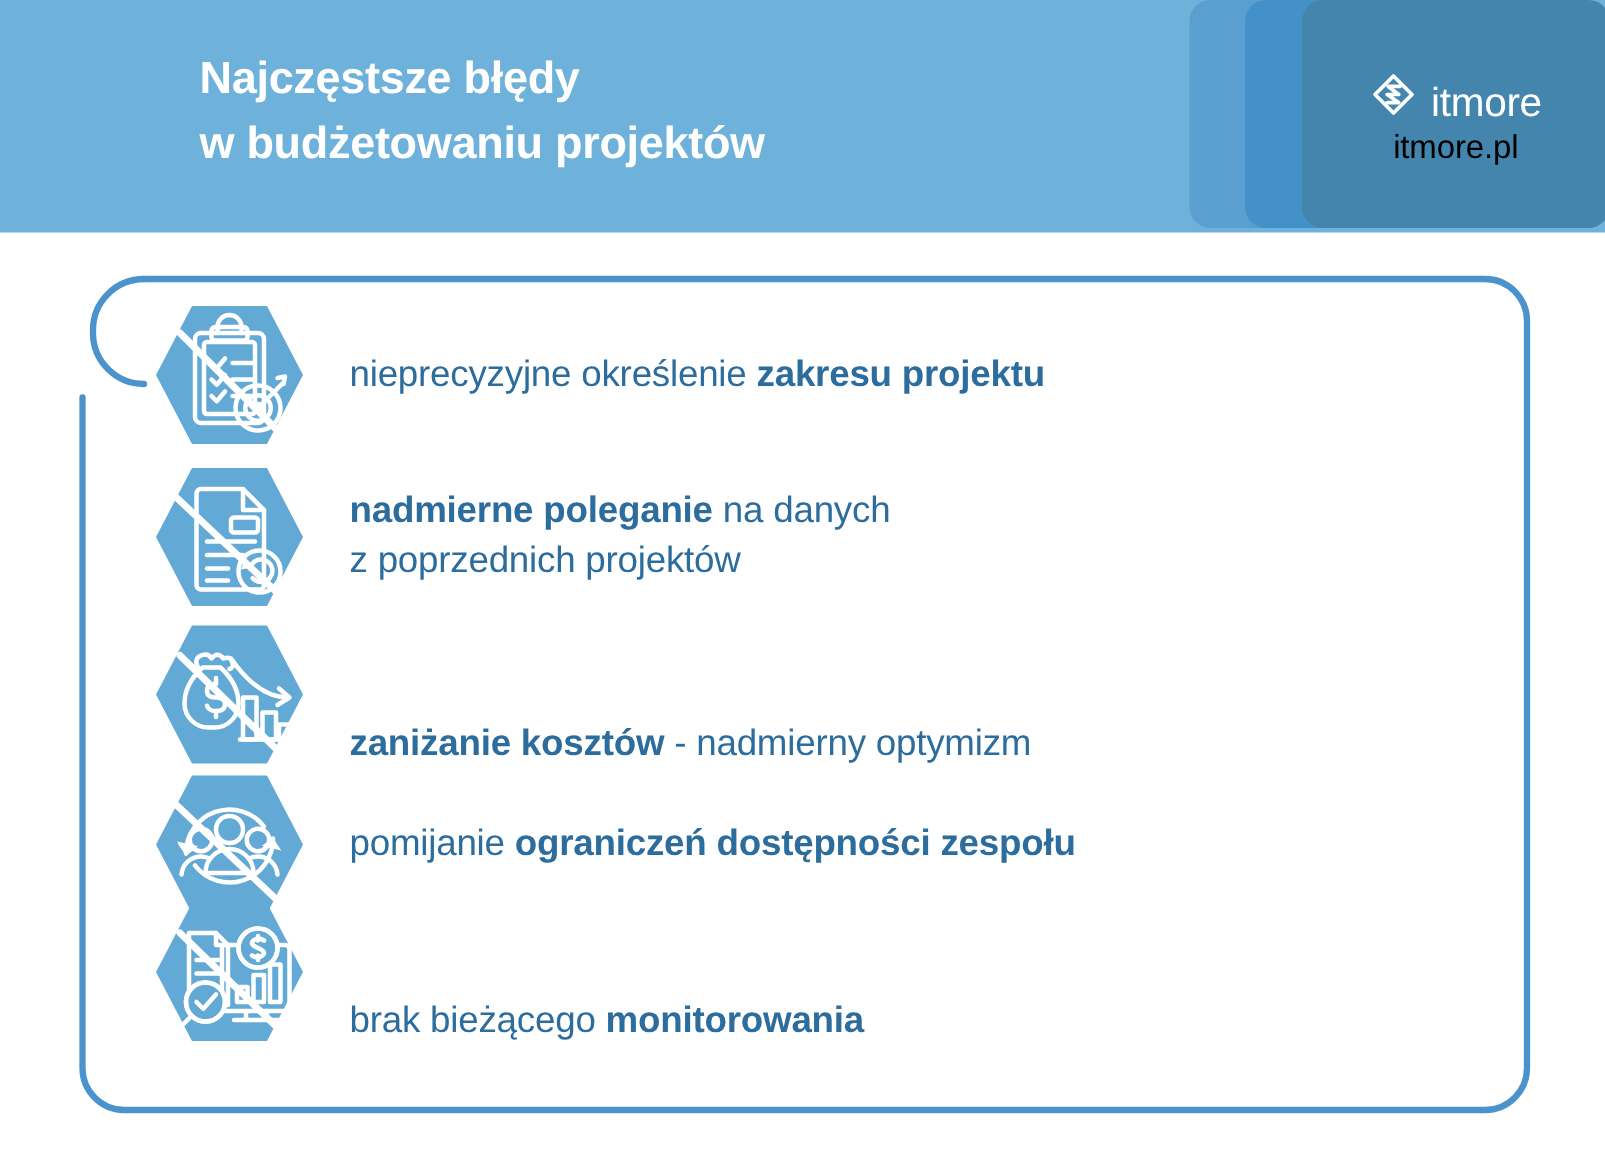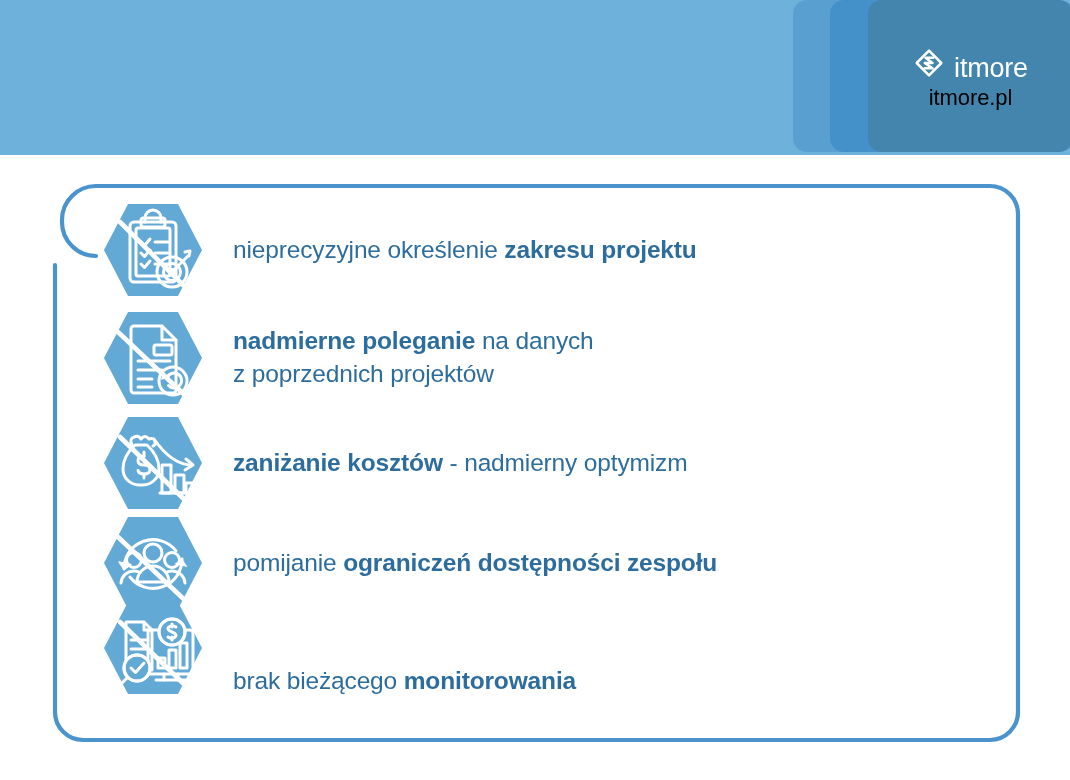--- a/index.html
+++ b/index.html
@@ -48,21 +48,21 @@
   }
 
   
   .frame-svg{position:absolute;left:0;top:160px;width:1070px;height:600px;}
 
   
   .list{position:absolute;left:0;top:160px;width:1070px;height:600px;}
   .row{position:absolute;left:100px;width:900px;display:flex;align-items:center;}
   .row.r0{top:40px;height:100px;}
   .row.r1{top:148px;height:100px;}
-  .row.r2{top:253px;height:100px;}
+  .row.r2{top:253px;height:100px;align-items:flex-end;}
   .row.r3{top:353px;height:100px;}
   .row.r4{top:434px;height:104px;align-items:flex-end;}
 
   .hexicon{width:106px;height:100px;flex:0 0 106px;}
 
   .row-text{
     margin-left:27px;
     color:#2D6D9E;
     font-size:24.5px;
     line-height:1.34;
@@ -74,20 +74,24 @@
 </head>
 <body>
 
 <div id="stage">
 
   <div class="header">
     <div class="hdr-panel p1"></div>
     <div class="hdr-panel p2"></div>
     <div class="hdr-panel p3"></div>
 
+    <div class="hdr-title">
+      <span class="l1">Najczęstsze błędy</span>
+      <span class="l2">w budżetowaniu projektów</span>
+    </div>
 
     <div class="logo-wrap">
       <div class="logo-row">
         <svg class="logo-mark" viewBox="0 0 40 40">
           <g fill="none" stroke="#ffffff" stroke-width="3.1" stroke-linecap="round" stroke-linejoin="round">
             <path d="M20 4.6 L35.4 20 L20 35.4 L4.6 20 Z"></path>
             <path d="M25.3 13.3 L15.6 13.3 L24.4 20 L14.7 20 L24.4 26.7 L14.7 26.7"></path>
           </g>
         </svg>
         <span class="logo-name">itmore</span>

